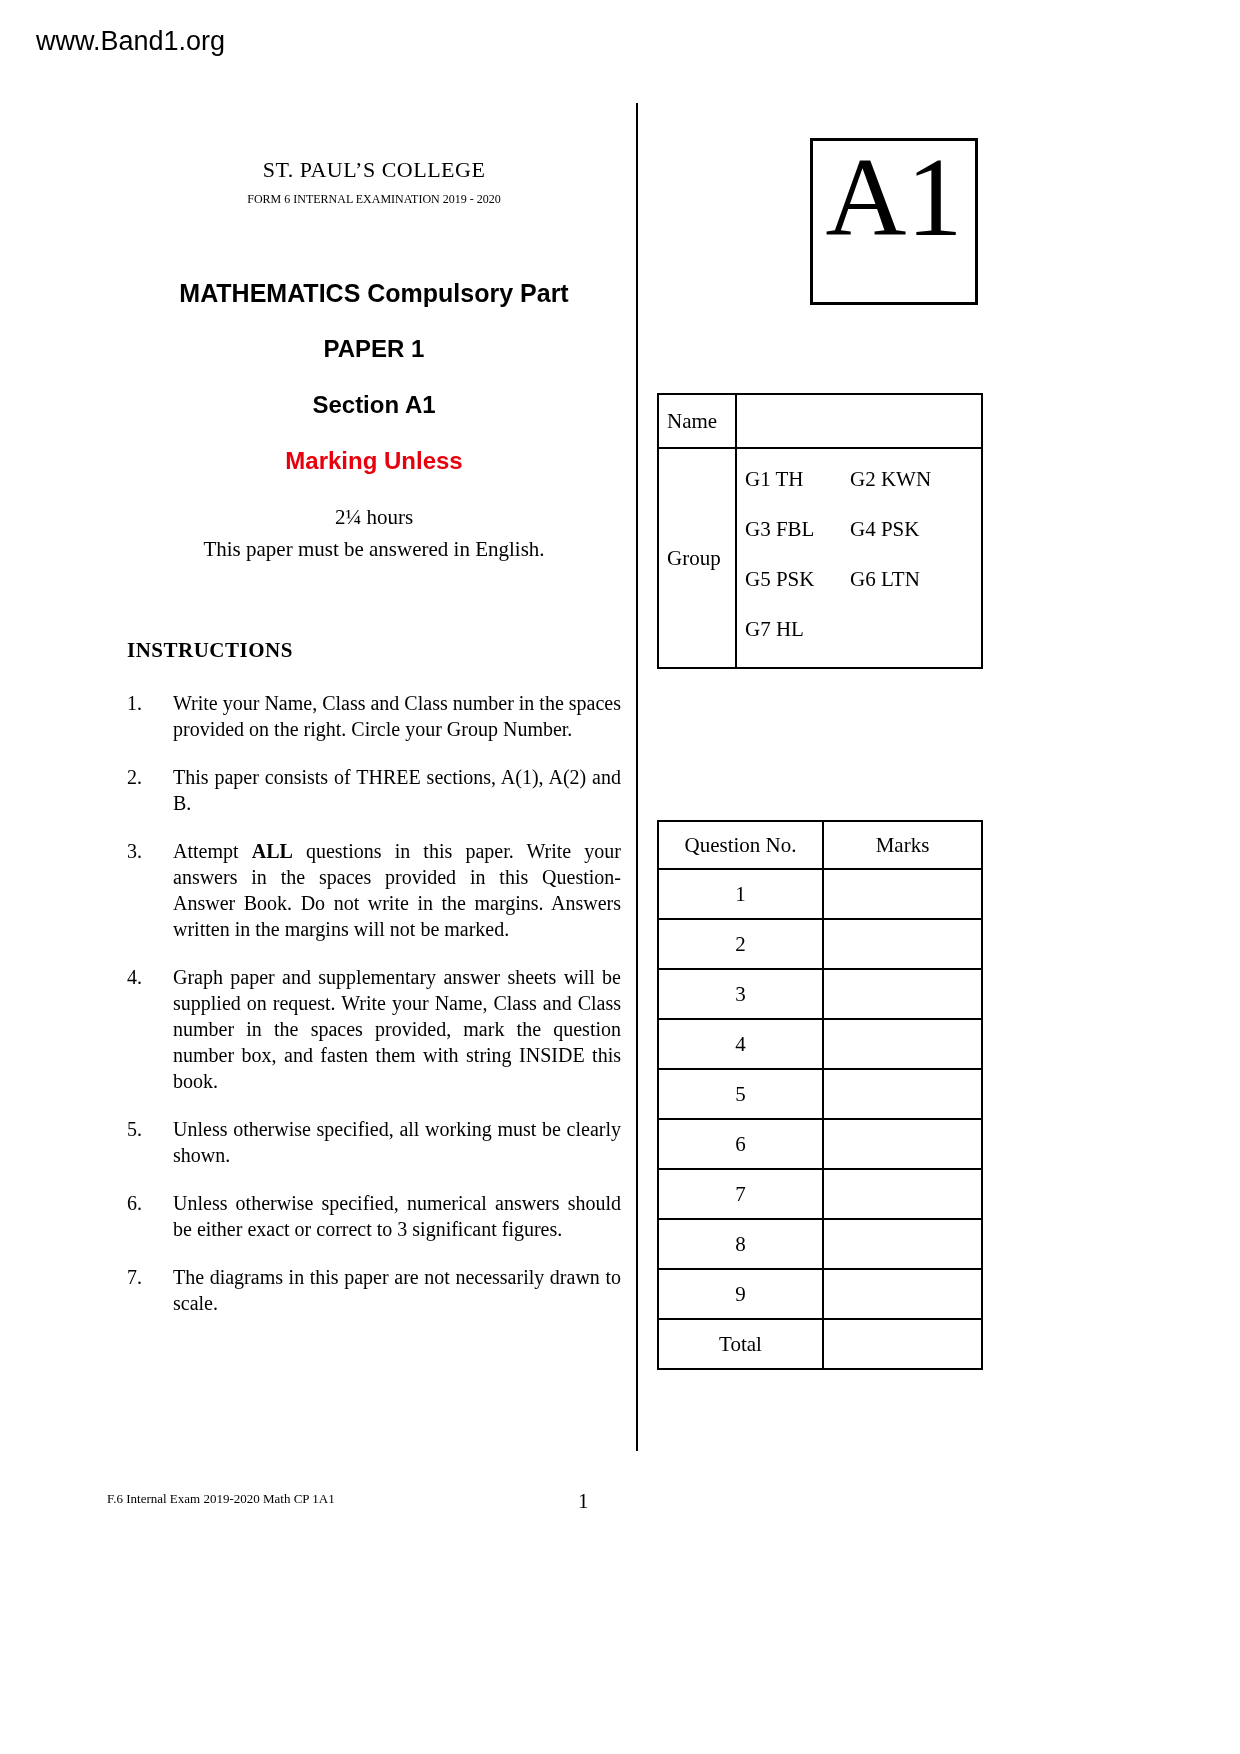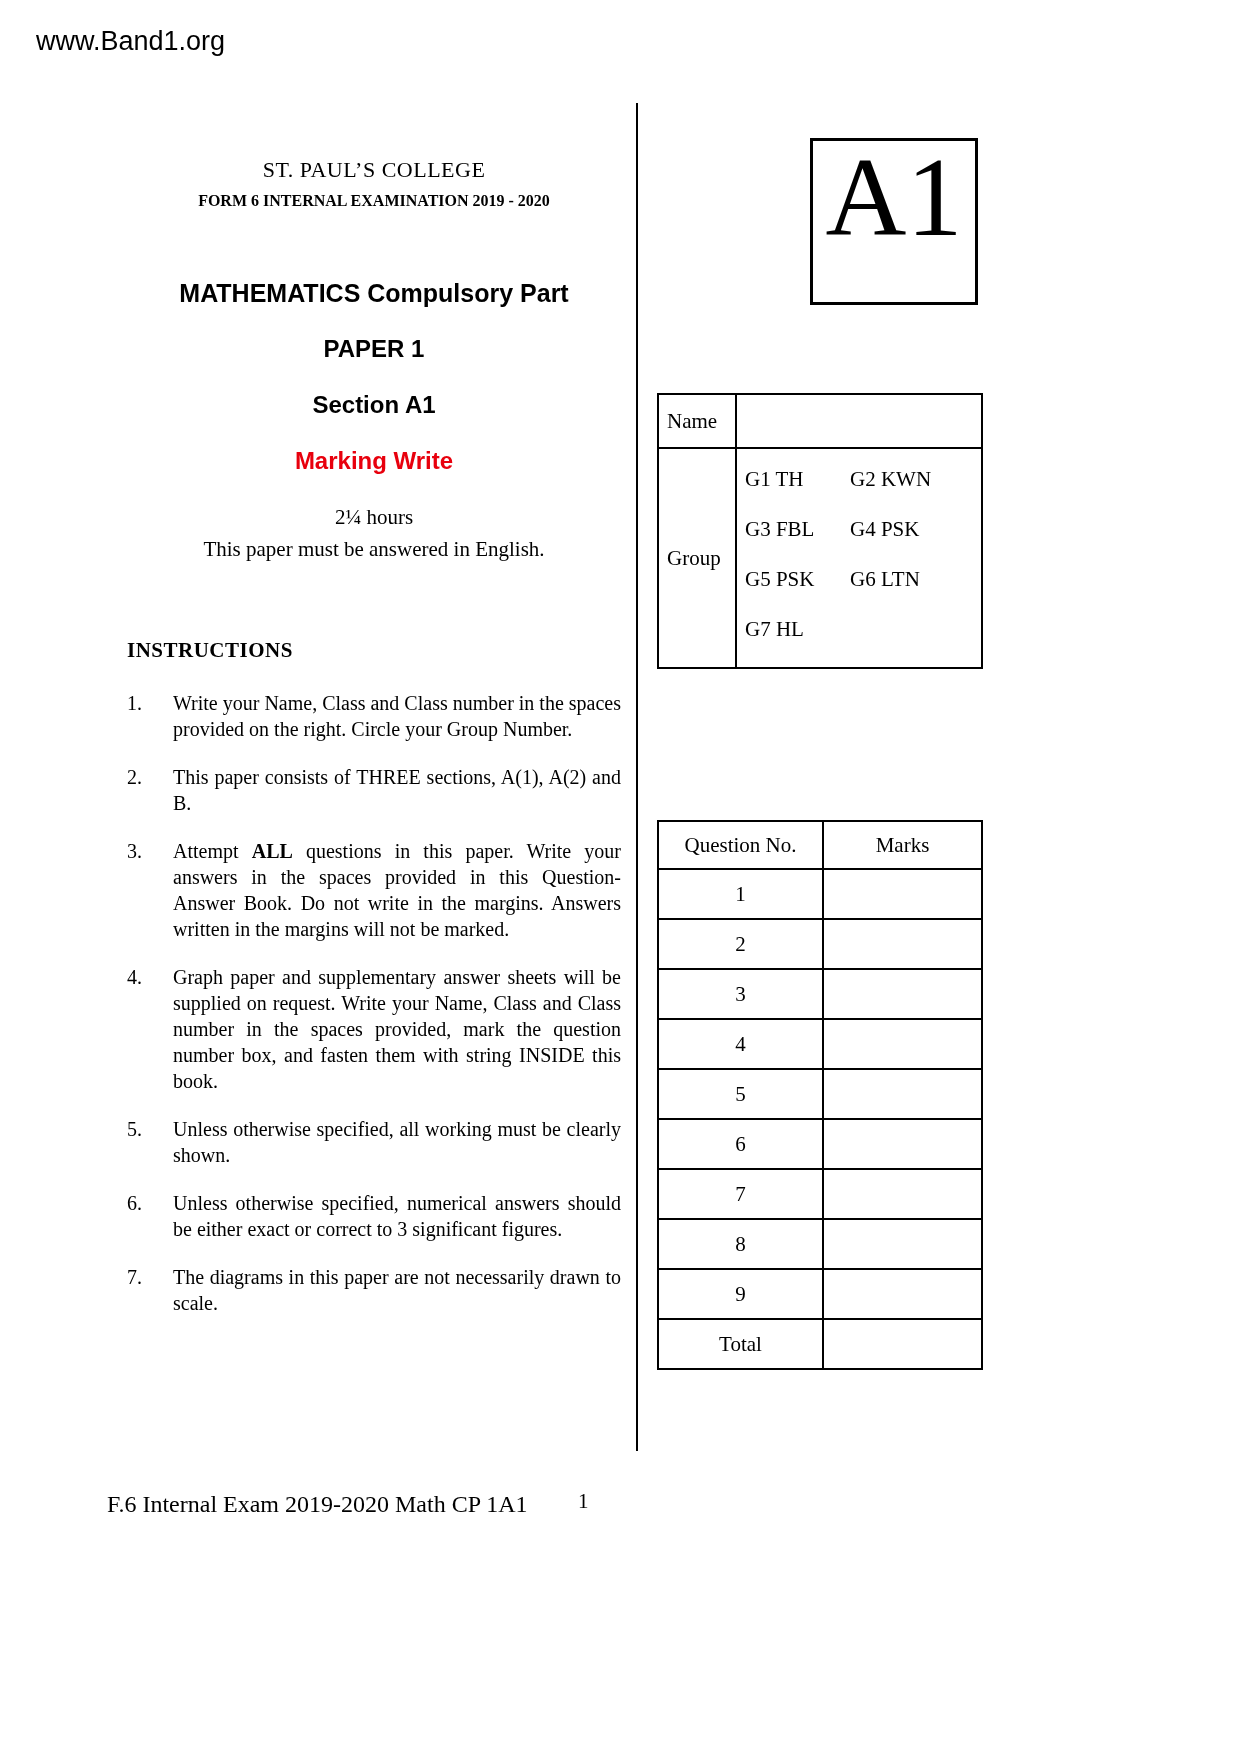--- a/index.html
+++ b/index.html
@@ -33,21 +33,21 @@
   }
   
   .left-col {
     position: absolute;
     left: 127px;
     top: 157px;
     width: 494px;
   }
   .heading-abs { position: absolute; width: 100%; text-align: center; }
   .college       { top: 0;    font-size: 22px; letter-spacing: 0.5px; }
-  .exam-line     { top: 35px; font-size: 16px; font-weight: bold; }
+  .exam-line     { top: 35px; font-size: 12px; }
   .subject       { top: 122px; font-family: "Liberation Sans", sans-serif; font-weight: bold; font-size: 25px; }
   .paper         { top: 178px; font-family: "Liberation Sans", sans-serif; font-weight: bold; font-size: 24px; }
   .section       { top: 234px; font-family: "Liberation Sans", sans-serif; font-weight: bold; font-size: 24px; }
   .scheme        { top: 290px; font-family: "Liberation Sans", sans-serif; font-weight: bold; font-size: 24px; }
   .hours         { top: 348px; font-size: 21px; }
   .english-note  { top: 380px; font-size: 21px; }
   .instructions-title {
     position: absolute;
     top: 481px;
     left: 0;
@@ -138,21 +138,21 @@
     font-weight: normal;
   }
   table.marks-table th { height: 44px; }
   table.marks-table td { height: 46px; }
   table.marks-table .q-col { width: 165px; }
   
   .footer-left {
     position: absolute;
     left: 107px;
     top: 1491px;
-    font-size: 24px;
+    font-size: 13px;
   }
   .footer-page {
     position: absolute;
     left: 578px;
     top: 1489px;
     font-size: 21px;
   }
 </style>
 </head>
 <body>
@@ -162,21 +162,21 @@
   <div class="watermark">www.Band1.org</div>
 
   <div class="divider"></div>
 
   <div class="left-col">
     <div class="heading-abs college">ST. PAUL’S COLLEGE</div>
     <div class="heading-abs exam-line">FORM 6 INTERNAL EXAMINATION 2019 - 2020</div>
     <div class="heading-abs subject">MATHEMATICS Compulsory Part</div>
     <div class="heading-abs paper">PAPER 1</div>
     <div class="heading-abs section">Section A1</div>
-    <div class="heading-abs scheme" id="scheme-title" style="color: rgb(232, 0, 13);">Marking Write</div>
+    <div class="heading-abs scheme" id="scheme-title" style="color: rgb(232, 0, 13);">Marking Unless</div>
     <div class="heading-abs hours">2¼ hours</div>
     <div class="heading-abs english-note">This paper must be answered in English.</div>
 
     <div class="instructions-title">INSTRUCTIONS</div>
     <div class="instruction-list" id="instruction-list">
   <div class="instr-item">
     <div class="instr-num">1.</div>
     <div class="instr-text">Write your Name, Class and Class number in the spaces provided on the right. Circle your Group Number.</div>
   </div>
 

